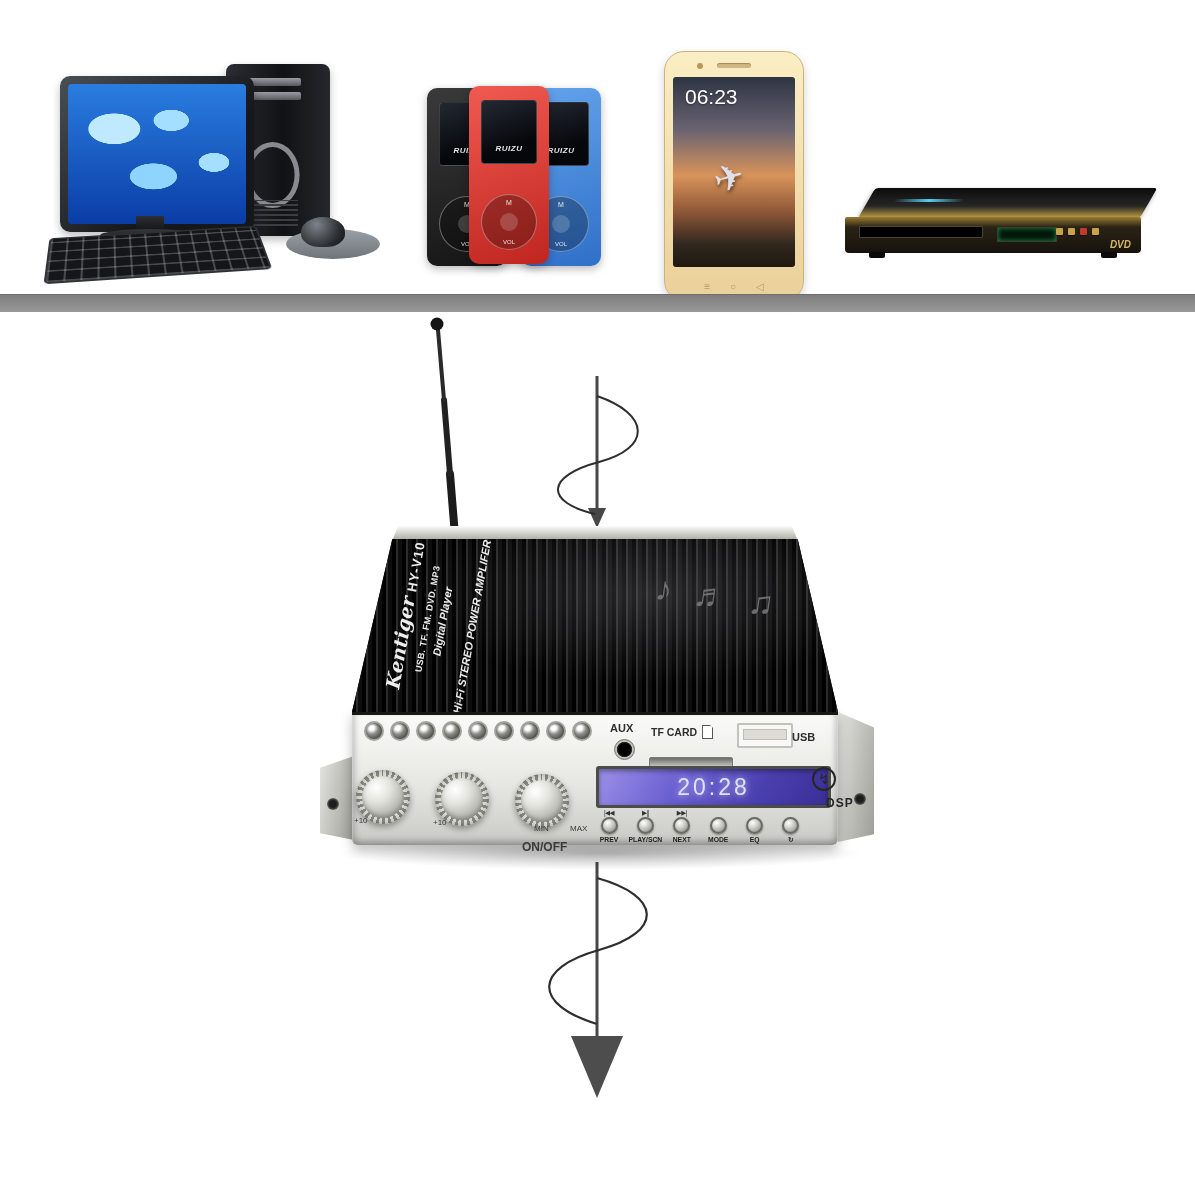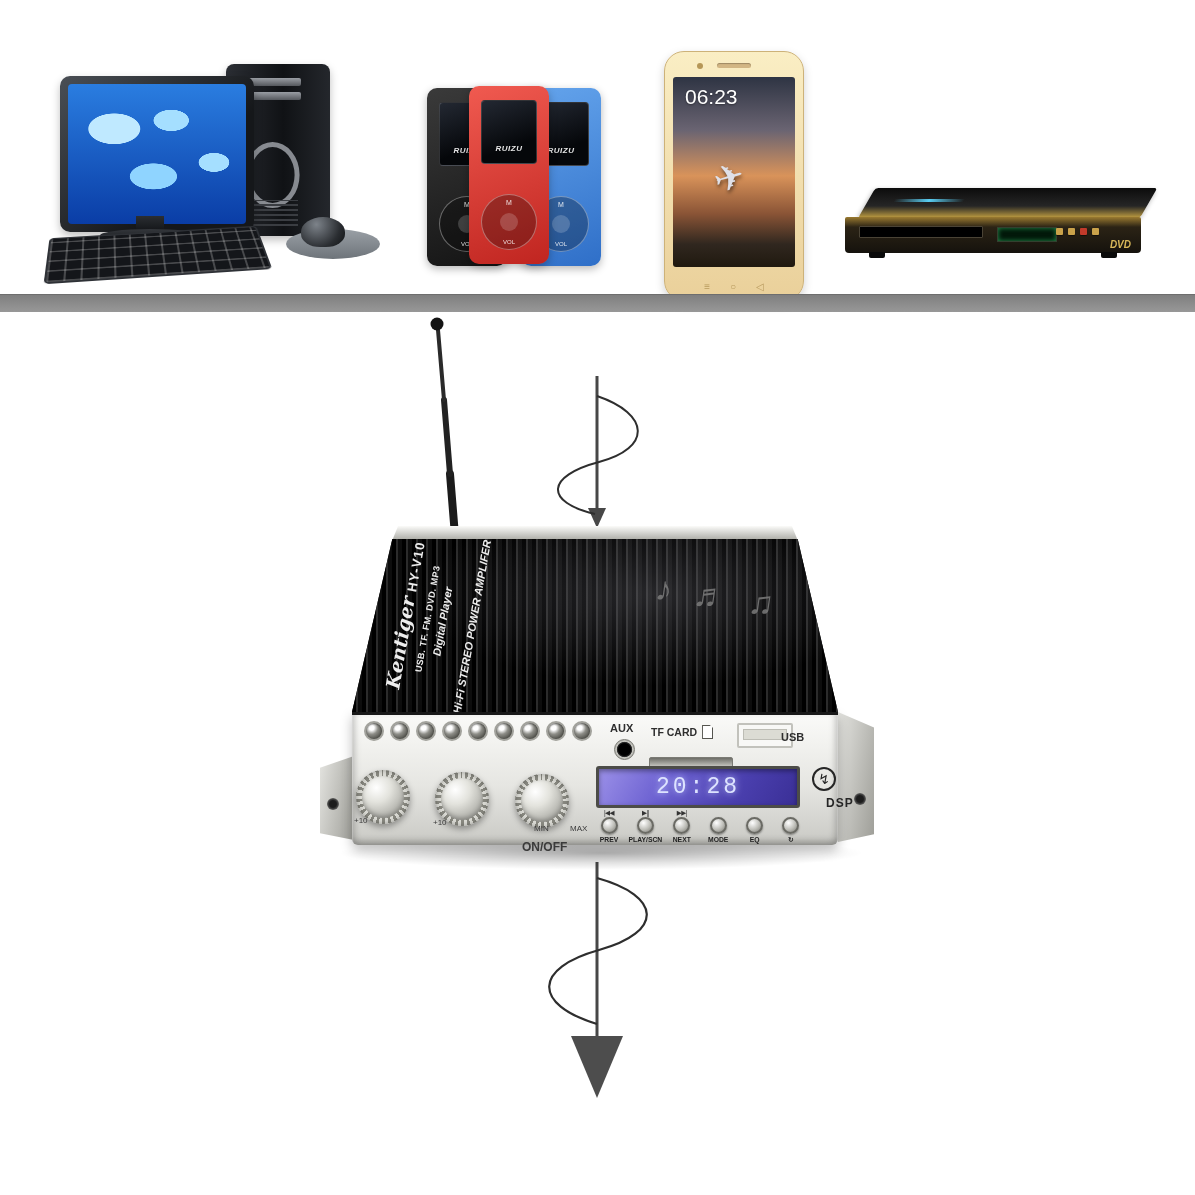--- a/index.html
+++ b/index.html
@@ -186,28 +186,28 @@
   .tf-label { position:absolute; left:299px; top:13px; font-size:10.5px; font-weight:bold;
     color:#2e2e2e; display:flex; align-items:center; gap:5px; }
   .tf-icon { display:inline-block; width:9px; height:12px; background:#fff;
     border:1px solid #55554f; clip-path:polygon(0 0,70% 0,100% 22%,100% 100%,0 100%); }
   .tf-slot { position:absolute; left:297px; top:45px; width:82px; height:9px;
     border:1px solid #7a7a74; border-radius:2px;
     background:linear-gradient(#6c6c66,#ccccc6); }
   .usb-port { position:absolute; left:385px; top:11px; width:56px; height:25px;
     background:#f8f8f6; border:2px solid #c2c2bc; border-radius:2px; box-sizing:border-box; }
   .usb-tongue { margin:4px; height:9px; background:#dcdcd4; border:1px solid #bdbdb5; }
-  .usb-label { position:absolute; left:429px; top:19px; font-size:11px; font-weight:bold;
+  .usb-label { position:absolute; left:440px; top:19px; font-size:11px; font-weight:bold;
     color:#2e2e2e; }
 
-  .lcd { position:absolute; left:244px; top:54px; width:204px; height:42px;
+  .lcd { position:absolute; left:244px; top:54px; width:235px; height:42px;
     border:3px solid #4c4c48; border-radius:3px; box-sizing:border-box;
     background:linear-gradient(120deg,#9b90e8 0%,#6a5fd0 35%,#4a3fae 70%,#3a2f96 100%);
     display:flex; align-items:center; justify-content:center;
-    font-family:Liberation Mono, monospace; font-size:23px; letter-spacing:3px;
+    font-family:Liberation Sans, sans-serif; font-size:23px; letter-spacing:3px;
     color:#dde3ff; text-shadow:0 0 7px rgba(205,215,255,.95);
     box-shadow:inset 0 2px 5px rgba(0,0,0,.4); }
   .dsp-badge { position:absolute; left:460px; top:55px; width:24px; height:24px;
     border:2px solid #262626; border-radius:50%; display:flex; align-items:center;
     justify-content:center; font-size:14px; color:#262626; box-sizing:border-box; }
   .dsp-label { position:absolute; left:474px; top:84px; font-size:12px; font-weight:bold;
     letter-spacing:1px; color:#262626; }
 
   .knob { position:absolute; width:54px; height:54px; border-radius:50%;
     background:repeating-conic-gradient(#d9d9d3 0deg 7deg, #87877f 7deg 14deg);

